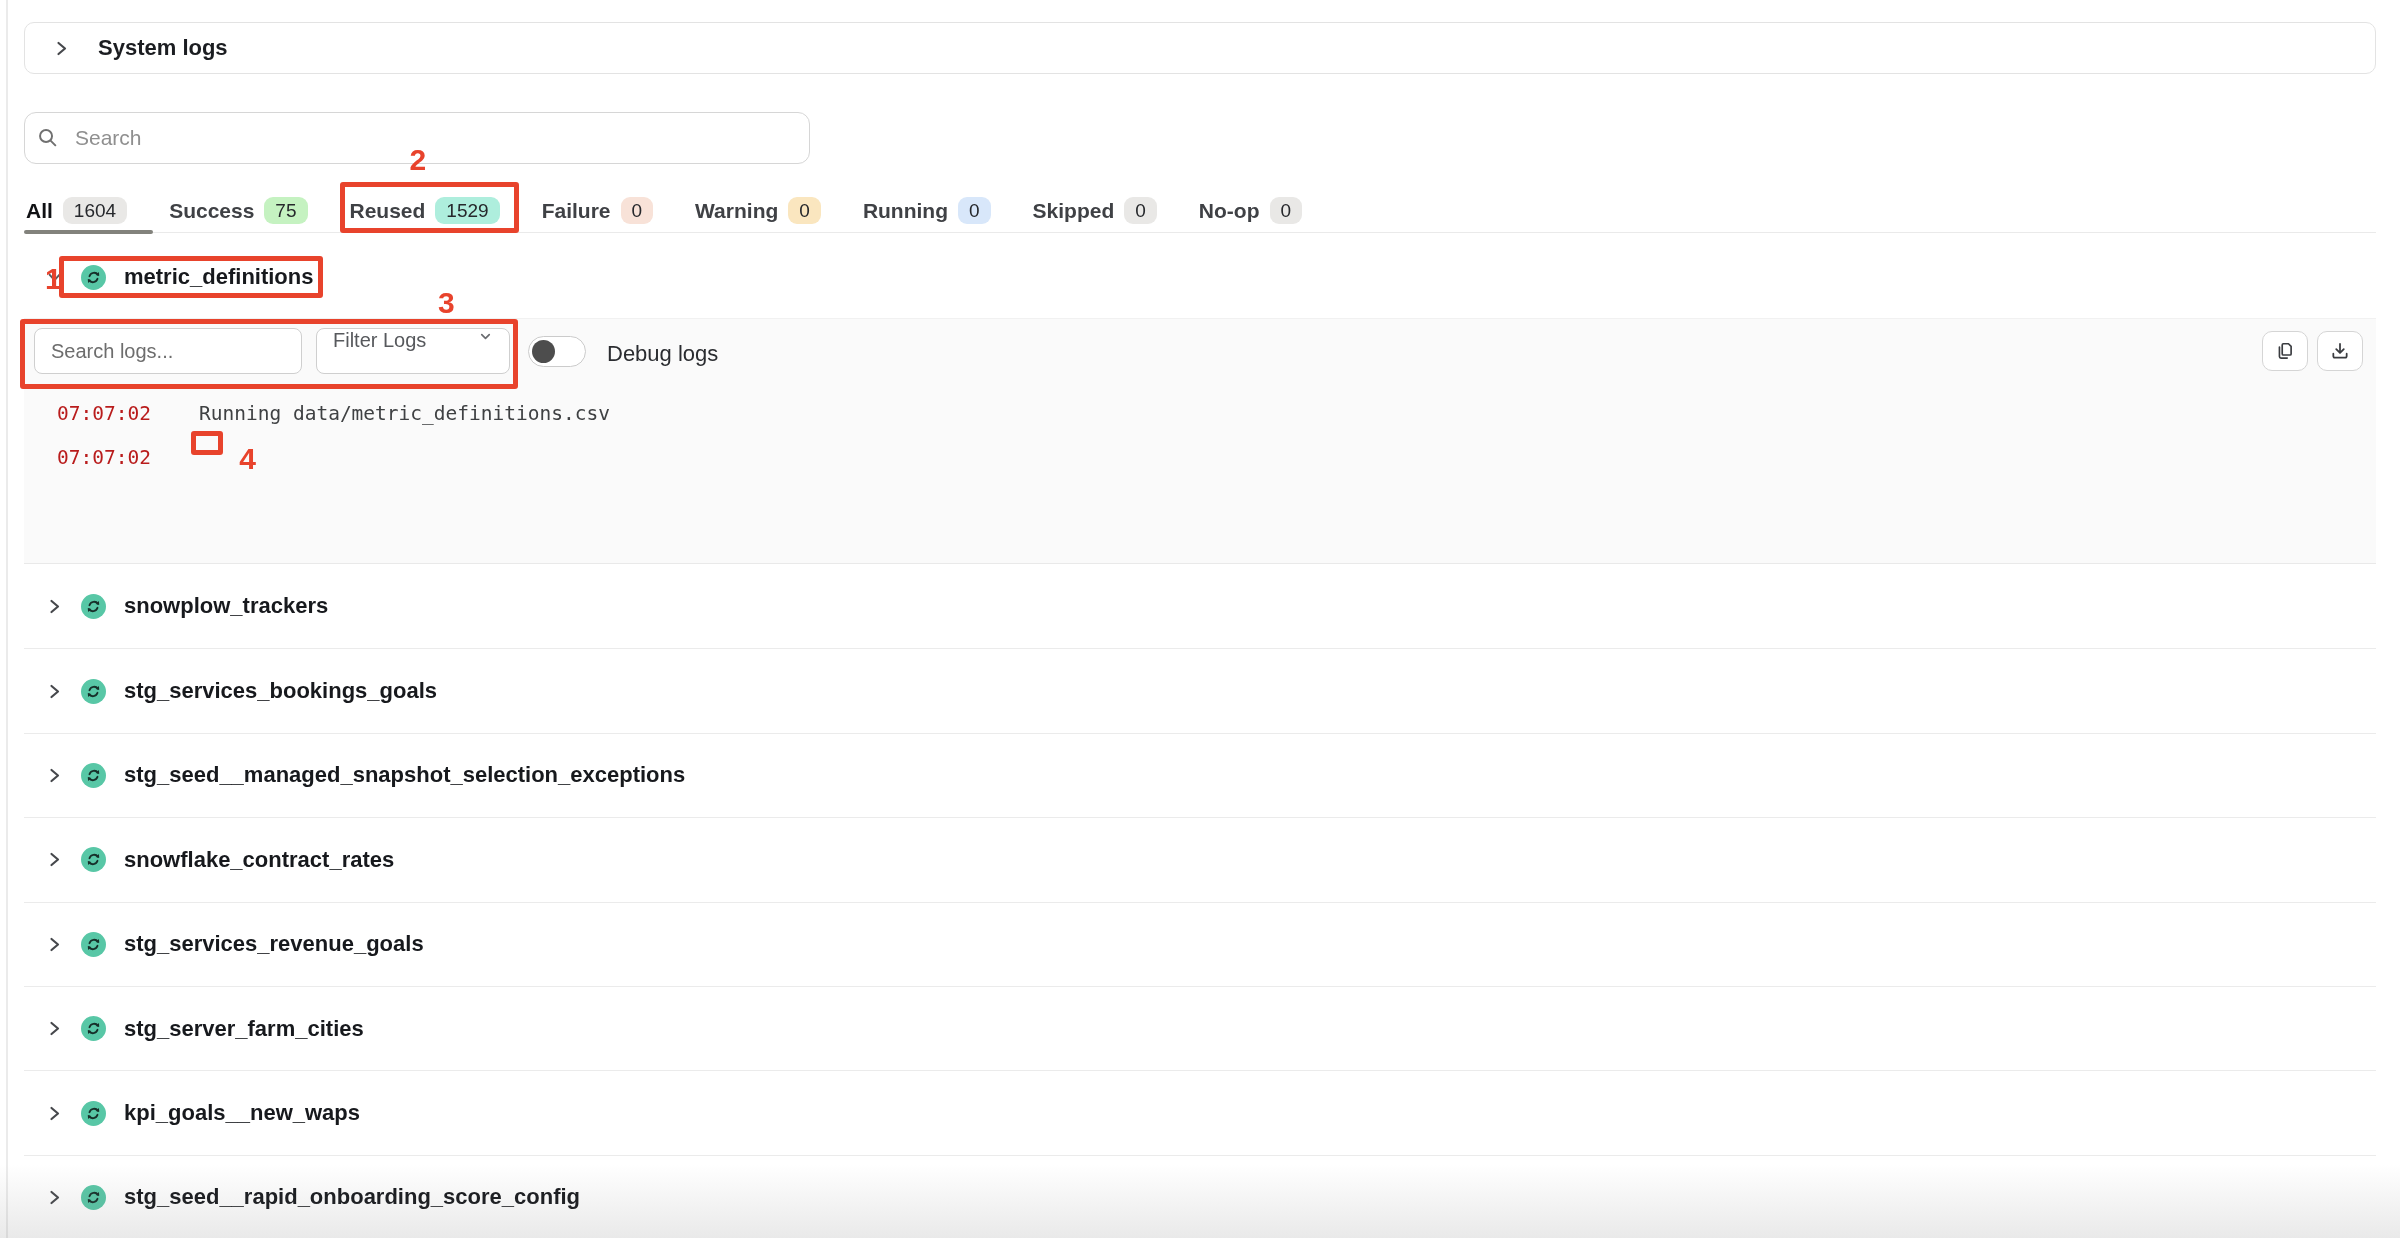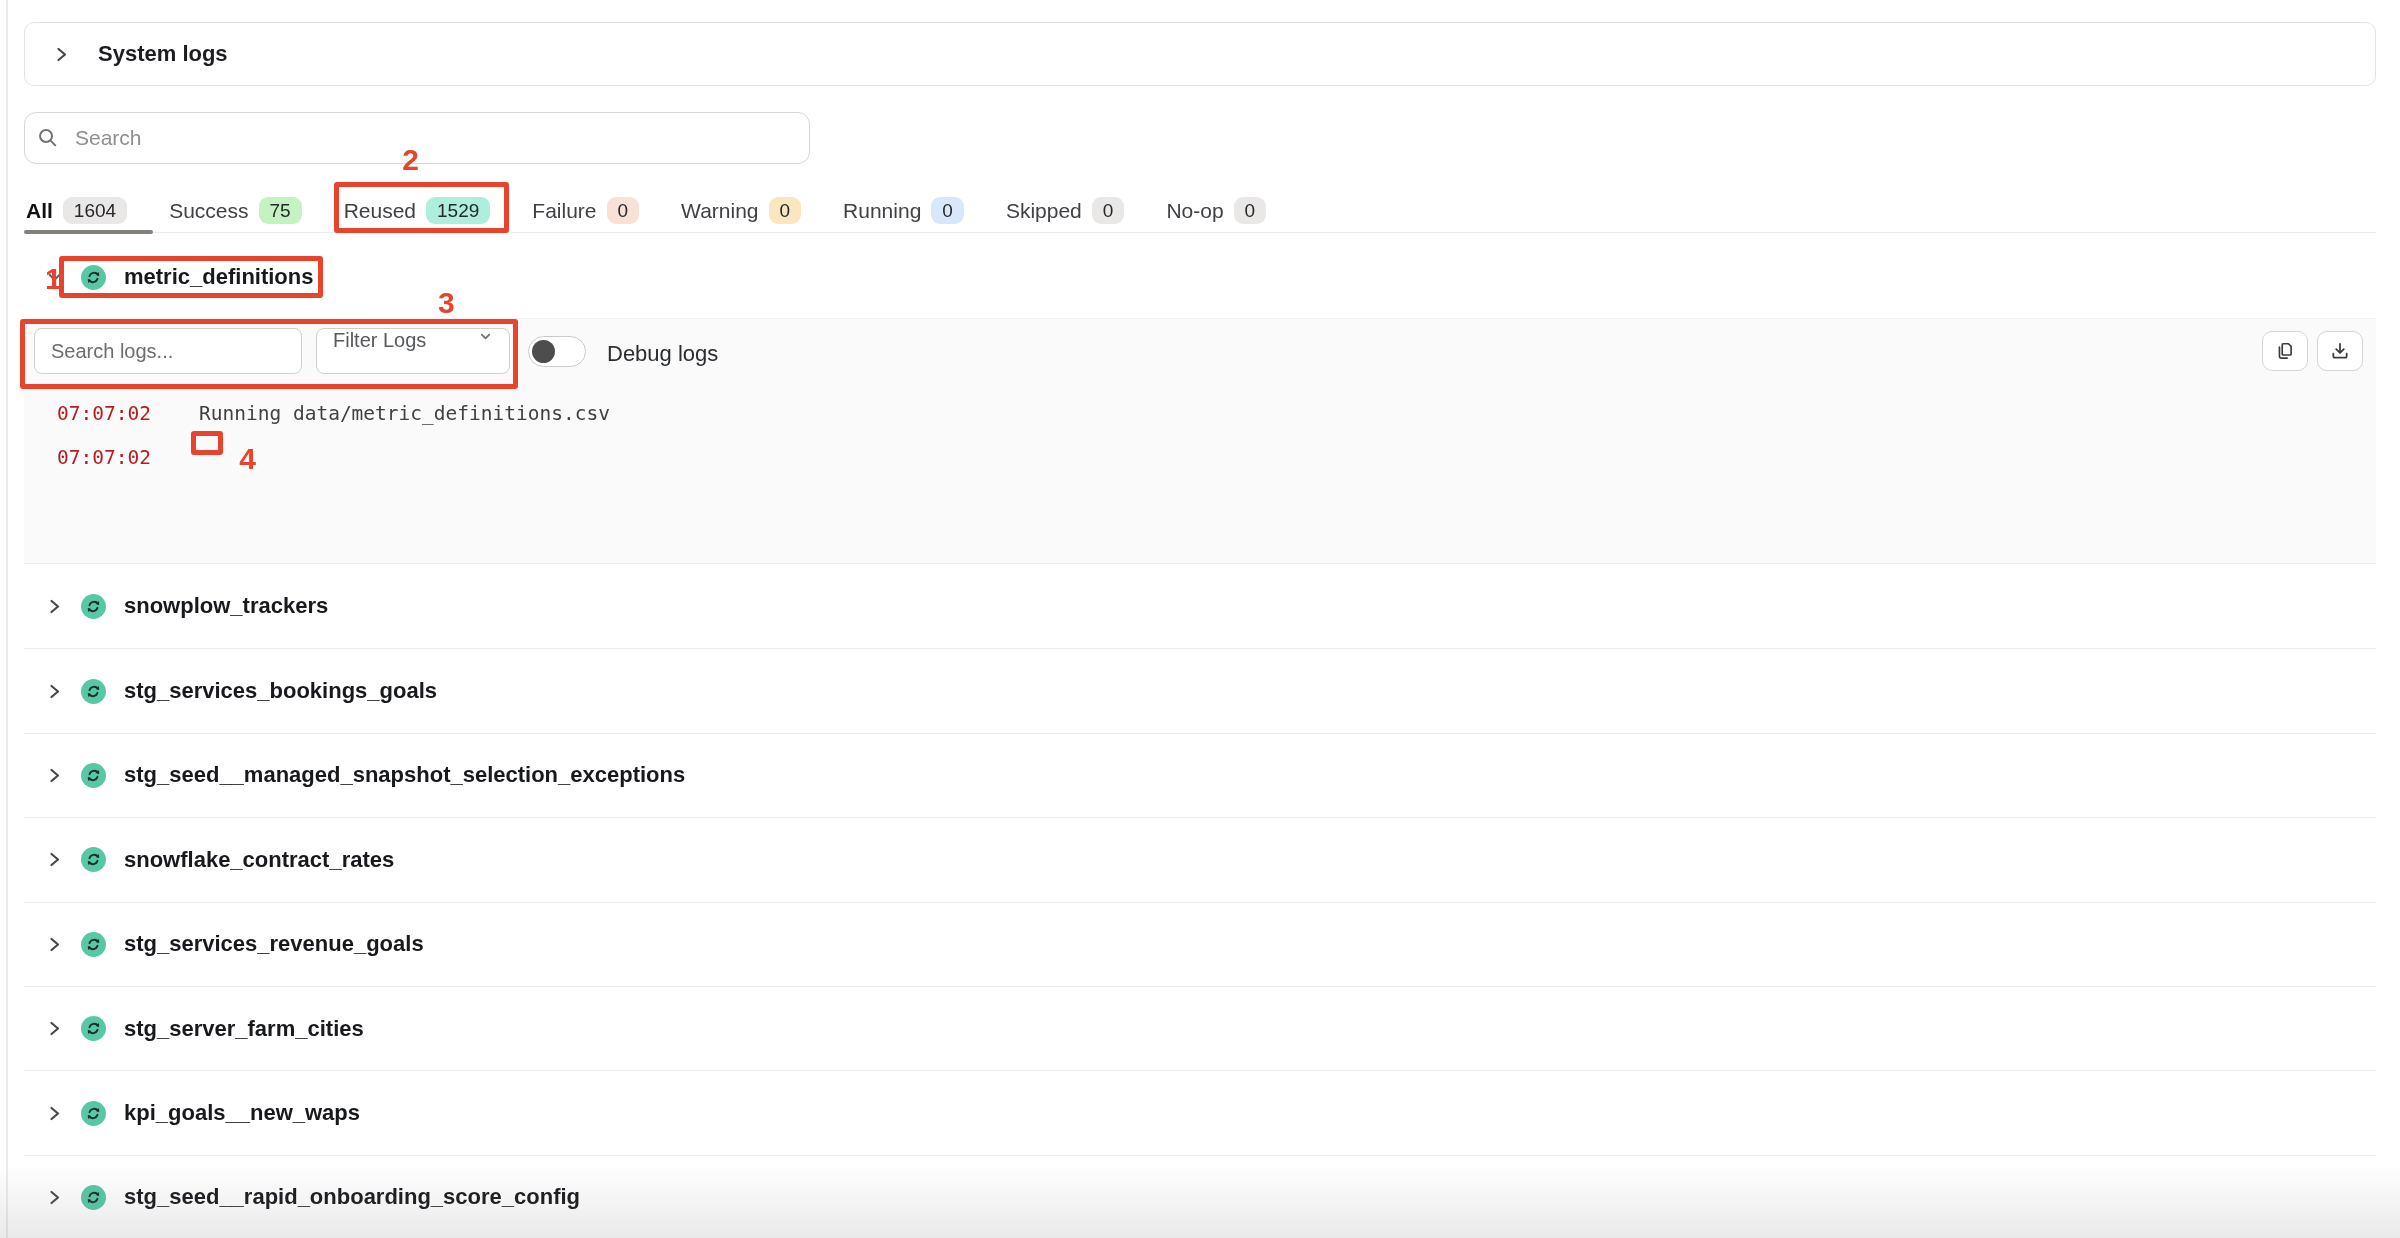--- a/index.html
+++ b/index.html
@@ -9,21 +9,21 @@
     font-family:"Liberation Sans", sans-serif;
     -webkit-font-smoothing:antialiased;
   }
   .abs{position:absolute;}
 
   
   .edge-line{left:6px;top:0;width:1.5px;height:1238px;background:#ebebeb;}
 
   
   .syscard{
-    left:24px;top:22px;width:2352px;height:64px;
+    left:24px;top:22px;width:2352px;height:52px;
     border:1.5px solid #e3e3e3;border-radius:10px;background:#fff;
     display:flex;align-items:center;box-sizing:border-box;padding-left:28px;
   }
   .syscard .title{font-size:22px;font-weight:600;color:#1b1d21;margin-left:28px;}
   .chev{stroke:#46484c;stroke-width:2.2;fill:none;stroke-linecap:round;stroke-linejoin:round;}
 
   
   .bigsearch{
     left:24px;top:112px;width:786px;height:52px;box-sizing:border-box;
     border:1.5px solid #d6d6d6;border-radius:12px;background:#fff;
@@ -35,21 +35,21 @@
   }
   .bigsearch input::placeholder{color:#8f8f8f;}
 
   
   .tabs{
     left:24px;top:189px;width:2352px;height:44px;
     display:flex;align-items:center;gap:42px;
     border-bottom:1.5px solid #eaeaea;box-sizing:border-box;padding-left:2px;
   }
   .tab{display:flex;align-items:center;gap:10px;position:relative;height:100%;cursor:pointer;}
-  .tab .tlabel{font-size:21px;font-weight:400;color:#3f4145;white-space:nowrap;}
+  .tab .tlabel{font-size:21px;font-weight:700;color:#3f4145;white-space:nowrap;}
   .tab.active .tlabel{color:#101114;font-weight:700;}
   .tab.active::after{
     content:"";position:absolute;left:-2px;right:-26px;bottom:-2px;height:4.5px;
     background:#82827c;border-radius:2px;
   }
   .badge{
     font-size:19px;font-weight:500;color:#26282c;
     padding:4px 11px;border-radius:9px;line-height:1;white-space:nowrap;
   }
   .badge-gray{background:#e9e8e6;}

